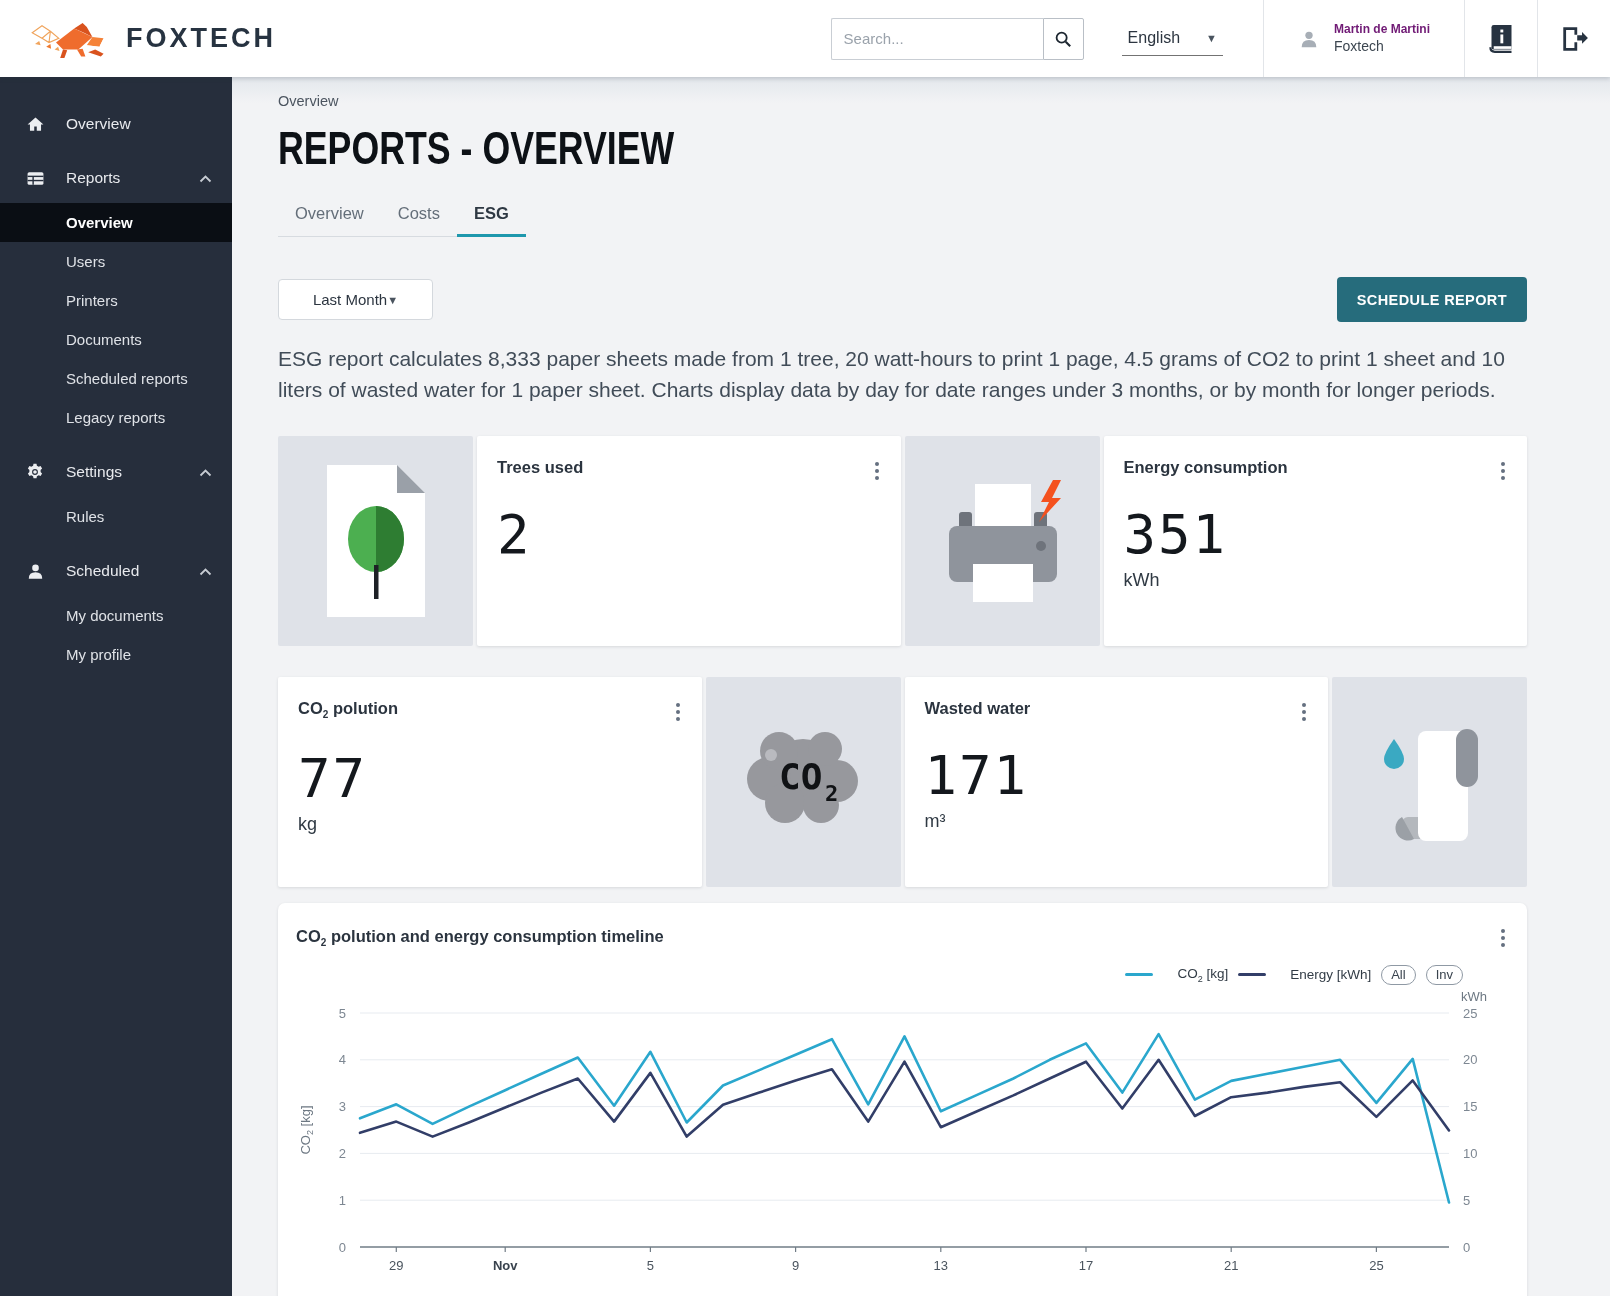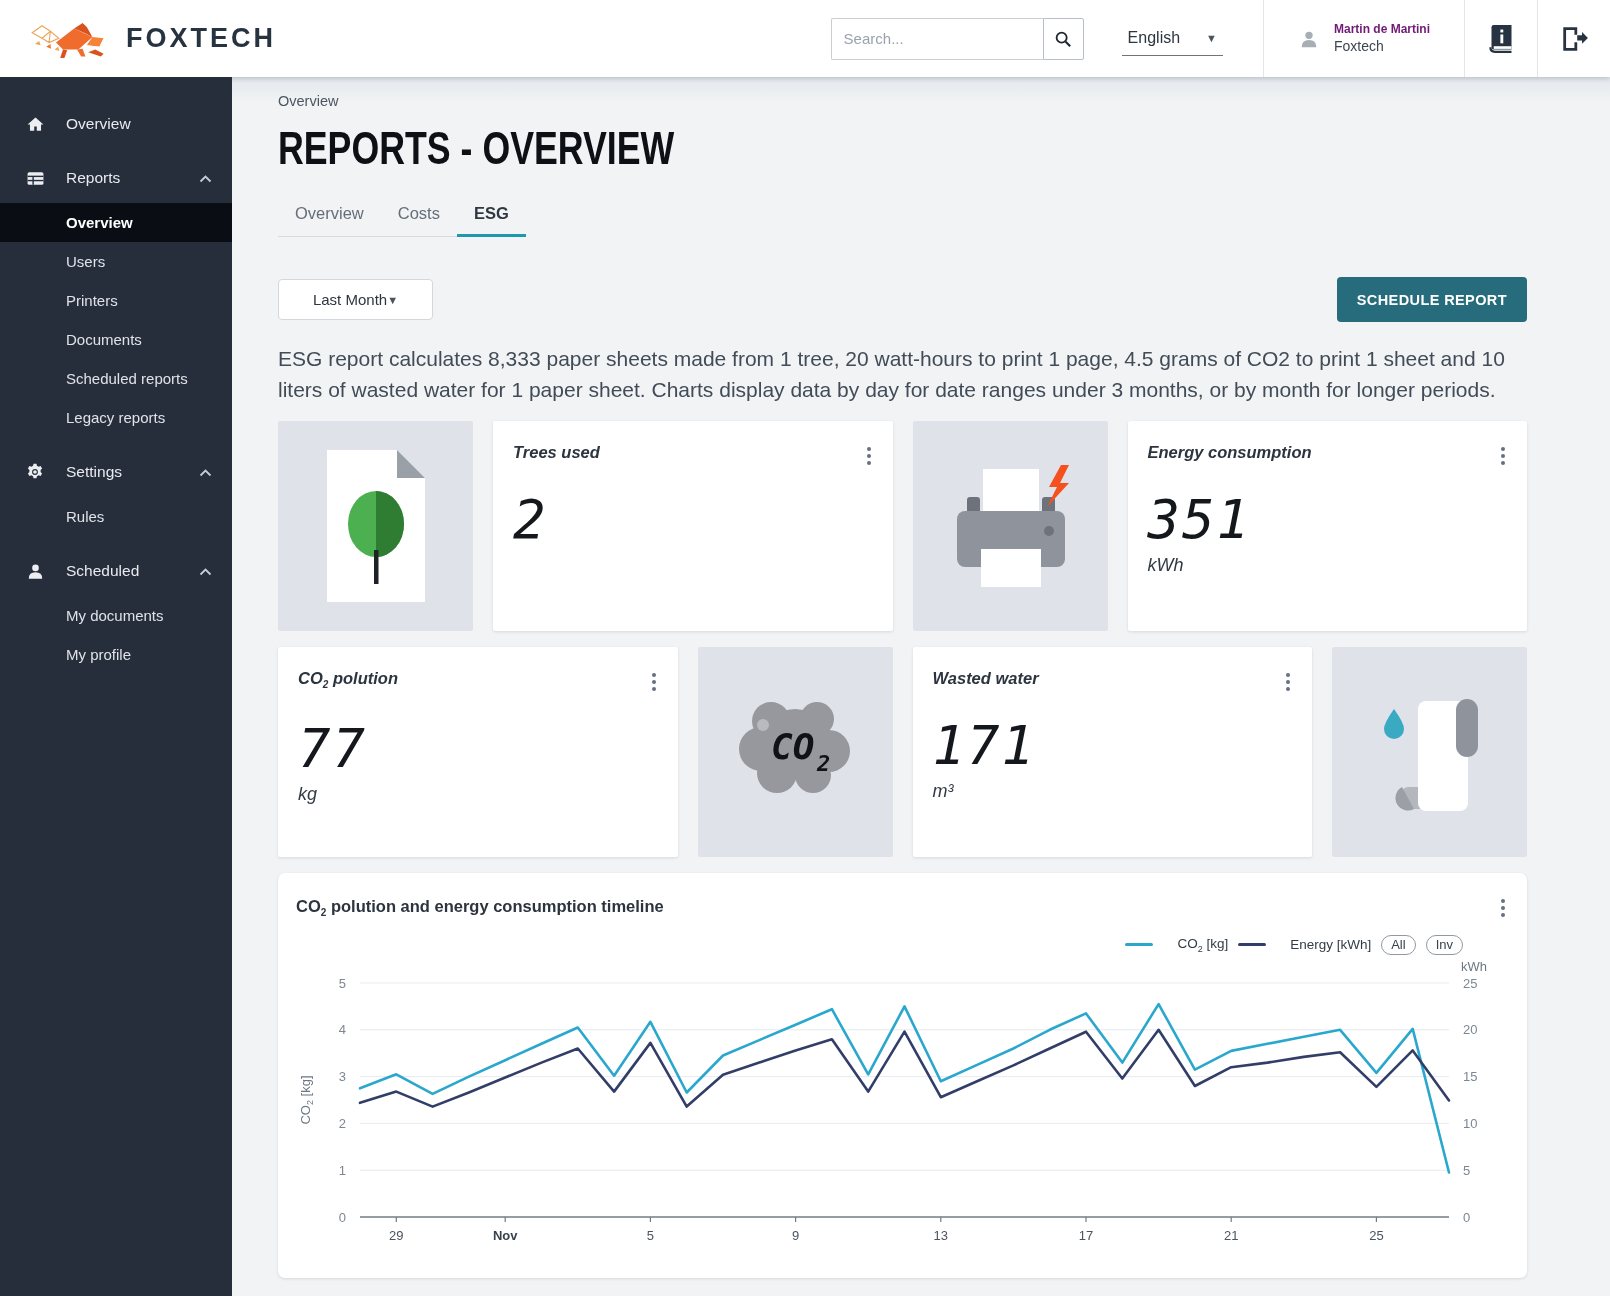--- a/index.html
+++ b/index.html
@@ -42,21 +42,21 @@
   .tab { font-size:16.5px; color:#646e79; padding:10px 17px 13px; cursor:pointer; position:relative; }
   .tab.active { color:#2e3843; font-weight:bold; }
   .tab.active::after { content:""; position:absolute; left:0; right:0; bottom:-1px; height:3px; background:#1e98ad; }
 
   .filter-row { display:flex; align-items:center; margin-top:40px; }
   .select-box { width:155px; height:41px; background:#fff; border:1px solid #d4d8dd; border-radius:4px; display:flex; align-items:center; justify-content:center; padding:0 14px; font-size:15px; color:#2c3540; cursor:pointer; }
   .schedule-btn { margin-left:auto; background:#266c7c; color:#fff; border:none; border-radius:4px; height:45px; padding:0 20px; font-size:14.5px; font-weight:bold; letter-spacing:.4px; cursor:pointer; font-family:"Liberation Sans",sans-serif; }
   .desc { margin-top:22px; font-size:21px; line-height:1.45; color:#414c58; max-width:1250px; }
 
   
-  .cards-row { display:flex; gap:20px; margin-top:16px;font-style:italic; }
+  .cards-row { display:flex; gap:4px; margin-top:31px; }
   .img-card { width:195px; height:210px; background:#dfe2e8; border-radius:2px; display:flex; align-items:center; justify-content:center; flex:none; }
   .stat-card { flex:1; height:210px; background:#fff; border-radius:2px; box-shadow:0 1px 3px rgba(50,60,70,.14); padding:22px 20px; position:relative; }
   .stat-title { font-size:16.5px; font-weight:bold; color:#2b343f; }
   .stat-title sub { font-size:10px; }
   .stat-value { font-family:"DejaVu Sans Mono", monospace; font-size:54px; color:#14181d; margin-top:26px; letter-spacing:2px; }
   .stat-unit { font-size:18px; color:#2f3943; margin-top:4px; }
   .kebab { position:absolute; top:24px; right:20px; display:flex; flex-direction:column; gap:3px; cursor:pointer; padding:2px; }
   .kebab i { width:4px; height:4px; border-radius:50%; background:#657080; }
 
   

